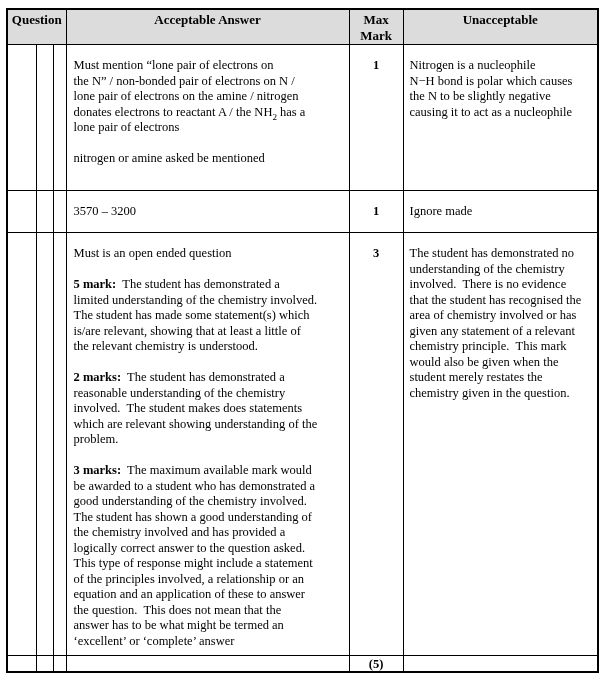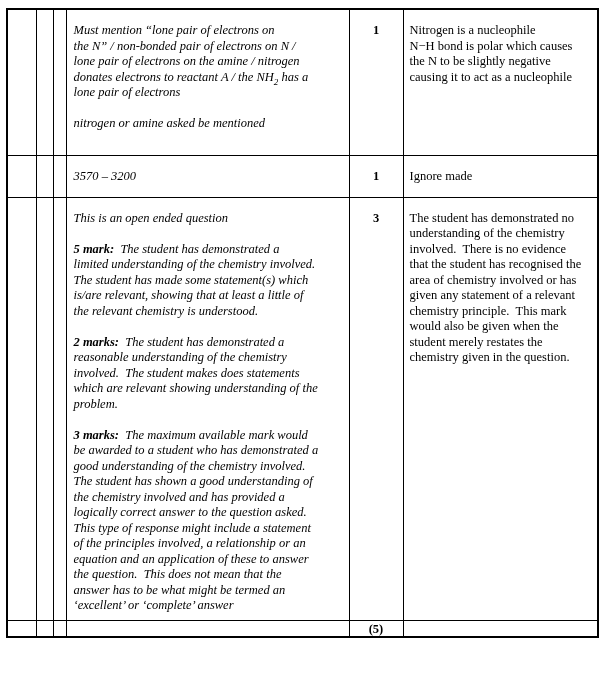--- a/index.html
+++ b/index.html
@@ -52,21 +52,20 @@
   tr.r-tot { height: 16px; }
 
   td.q-cell {
     text-align: center;
     font-weight: bold;
     padding-top: 13px;
     padding-left: 36px;
   }
   td.answer-cell {
     padding: 13px 4px 6px 7px;
-    font-style: italic;
   }
   td.mark-cell {
     text-align: center;
     font-weight: bold;
     padding-top: 13px;
   }
   td.unacc-cell {
     padding: 13px 3px 6px 6px;
     margin-top: 44px;
   }
@@ -90,20 +89,27 @@
     <colgroup>
       <col class="c-qnum">
         <col class="c-qpart">
         <col class="c-qsub">
       <col class="c-ans">
         <col class="c-mark">
         <col class="c-unacc">
     </colgroup>
 
     <tbody>
+        <tr>
+      <th colspan="3">Question</th>
+      <th>Acceptable Answer</th>
+      <th>Max
+Mark</th>
+      <th>Unacceptable</th>
+    </tr>
 
     <tr class="r-ai">
       <td class="q-cell">11</td>
       <td class="q-cell">a</td>
       <td class="q-cell">i</td>
       <td class="answer-cell">
         <div class="pre para"><span>Must mention “lone pair of electrons on
 the N” / non-bonded pair of electrons on N /
 lone pair of electrons on the amine / nitrogen
 donates electrons to reactant A / the NH</span><sub class="chem-sub">2</sub><span> has a
@@ -130,21 +136,21 @@
       <td class="unacc-cell">
         <div class="pre">Ignore made</div>
       </td>
     </tr>
 
     <tr class="r-b">
       <td class="q-cell">11</td>
       <td class="q-cell">b</td>
       <td class="q-cell"></td>
       <td class="answer-cell">
-        <div class="pre para">This is an open ended question</div>
+        <div class="pre para">Must is an open ended question</div>
         <div class="pre para"><span class="band-label">5 mark:</span><span>  The student has demonstrated a
 limited understanding of the chemistry involved.
 The student has made some statement(s) which
 is/are relevant, showing that at least a little of
 the relevant chemistry is understood.</span></div>
         <div class="pre para"><span class="band-label">2 marks:</span><span>  The student has demonstrated a
 reasonable understanding of the chemistry
 involved.  The student makes does statements
 which are relevant showing understanding of the
 problem.</span></div>

